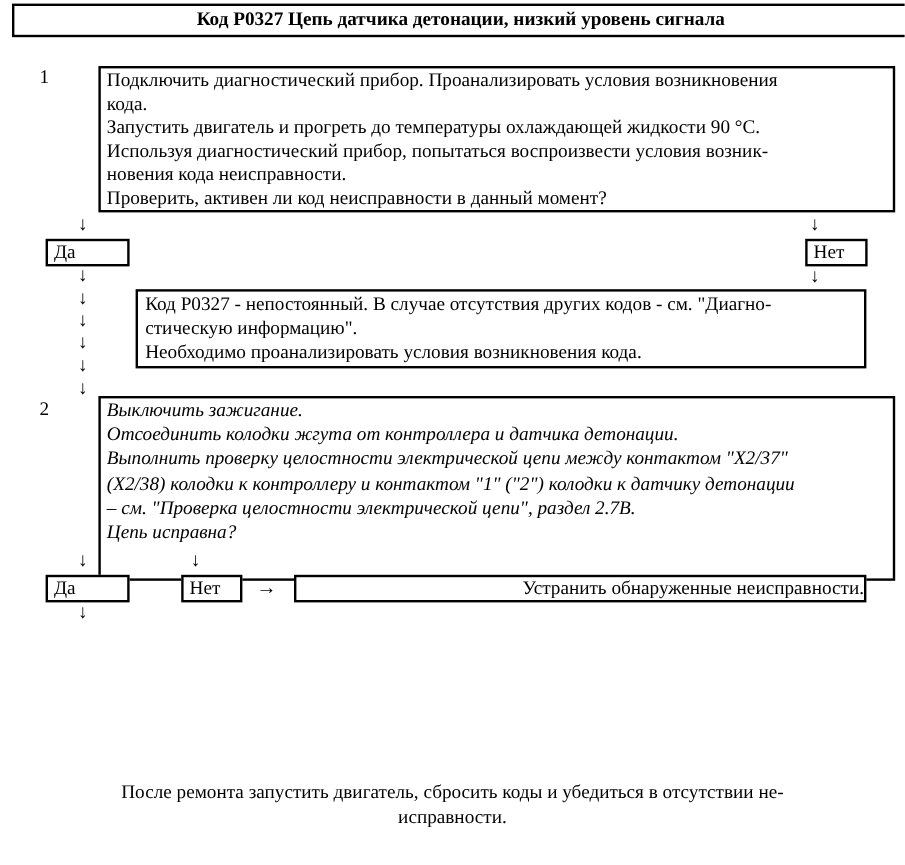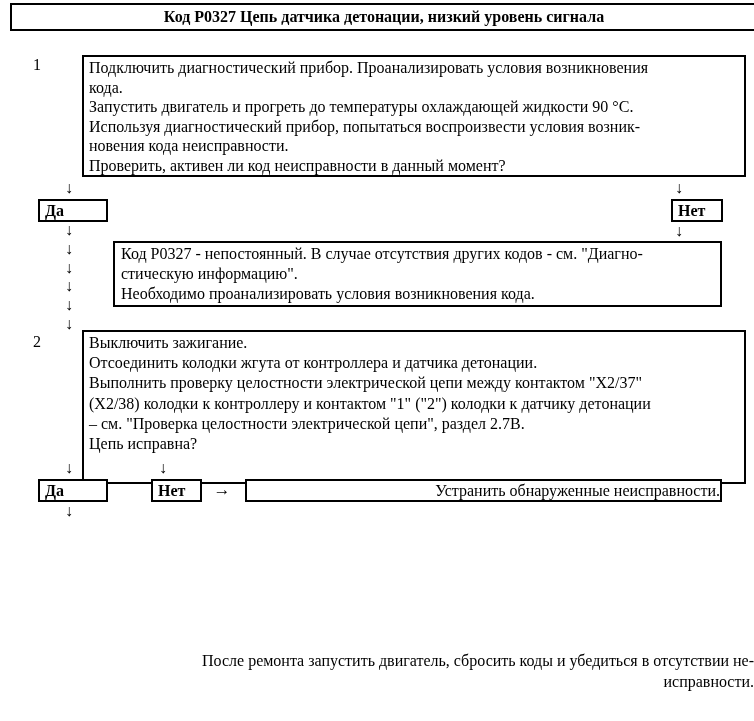--- a/index.html
+++ b/index.html
@@ -21,34 +21,34 @@
   }
   .pre { white-space: pre-line; }
   .title-box {
     left: 10px; top: 3px; width: 748px; height: 28px;
     font-weight: bold;
     text-align: center;
     line-height: 24px;
   }
   .step-box { left: 58px; width: 664px; padding: 1px 5px; margin-left: 24px; }
   .step1 { top: 55px; height: 122px; line-height: 19.5px; }
-  .step2 { top: 330px; height: 154px; line-height: 20.2px; }
+  .step2 { top: 330px; height: 154px; line-height: 20.2px; font-style: italic; }
   .step-num {
     position: absolute;
     left: 26px; width: 22px;
     font-size: 16px;
     text-align: center;
   }
   .num1 { top: 56px; }
   .num2 { top: 333px; }
   .note1 {
     left: 113px; top: 241px; width: 609px; height: 66px;
     padding: 1px 6px; line-height: 20px;
   }
-  .small-box { height: 23px; line-height: 18px; padding: 1px 0 0 5px; font-weight: bold; }
+  .small-box { height: 23px; line-height: 18px; padding: 1px 0 0 5px; }
   .yes1 { left: 38px;  top: 199px; width: 70px; }
   .no1  { left: 671px; top: 199px; width: 52px; }
   .yes2 { left: 38px;  top: 479px; width: 70px; }
   .no2  { left: 151px; top: 479px; width: 51px; }
   .action-box { left: 245px; top: 479px; width: 477px; height: 23px; line-height: 18px; padding: 1px 0 0 6px; text-align: right; }
   .result-box { left: 58px; top: 520px; width: 664px; height: 24px; line-height: 19px; padding: 1px 0 0 6px; }
   .arrow {
     position: absolute;
     width: 14px; height: 18px;
     font-size: 16px;
@@ -64,21 +64,21 @@
   .arrow-col {
     position: absolute;
     left: 62px; top: 222px; width: 14px; height: 110px;
     display: flex; flex-direction: column; justify-content: space-between;
   }
   .arrow-col span { font-size: 16px; line-height: 16px; text-align: center; }
   .footer {
     position: absolute;
     left: 0; top: 650px; width: 754px;
     font-size: 16px; line-height: 21px;
-    text-align: right;
+    text-align: center;
     white-space: pre-line;
   }
 </style>
 </head>
 <body>
 
 <div class="page">
 
   <div class="box title-box">Код Р0327 Цепь датчика детонации, низкий уровень сигнала</div>
 

